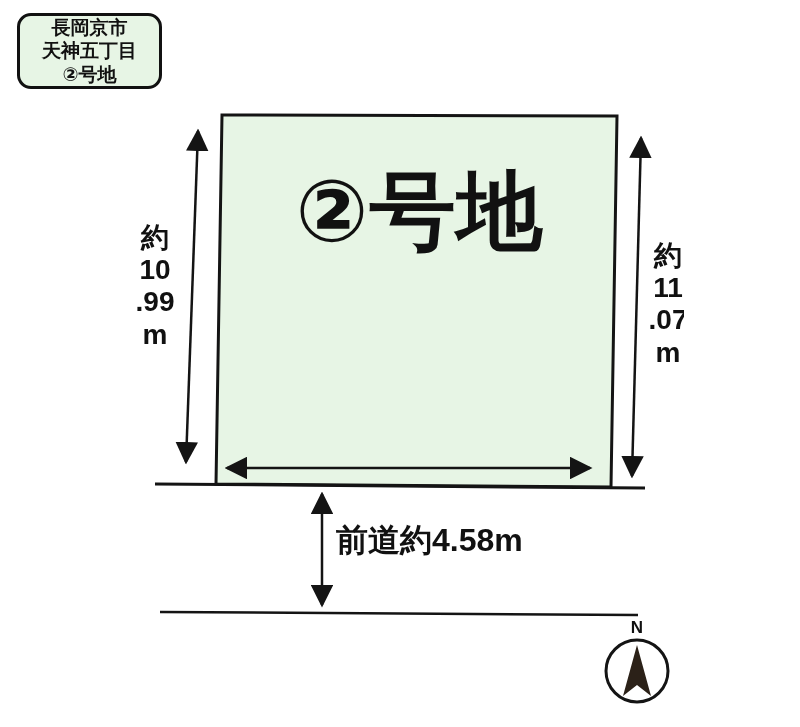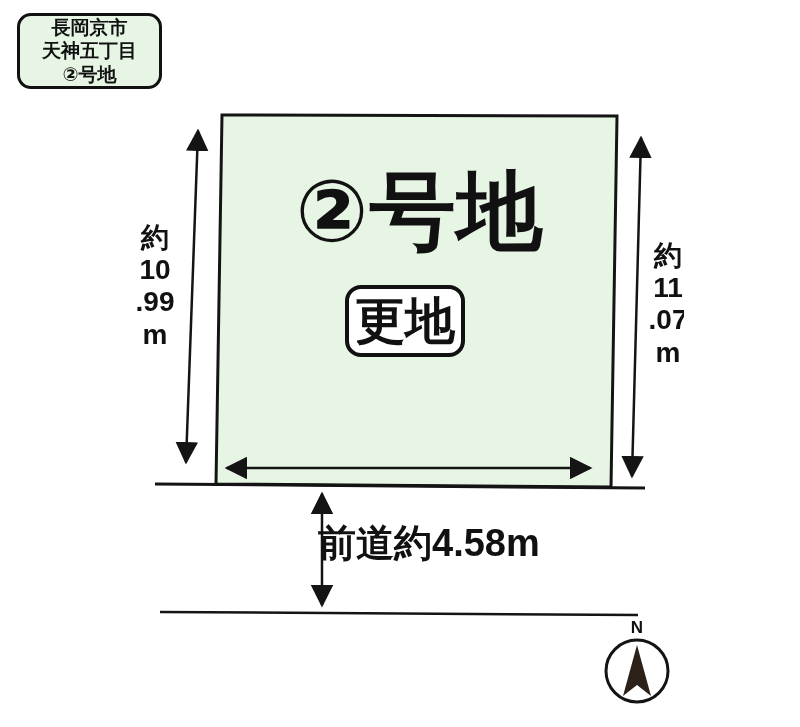--- a/index.html
+++ b/index.html
@@ -83,23 +83,23 @@
   }
   .dim-width {
     left: 268px;
     top: 416px;
     width: 298px;
     text-align: center;
     font-size: 37px;
     line-height: 1;
   }
   .road-label {
-    left: 318px;
+    left: 336px;
     top: 524px;
-    font-size: 38px;
+    font-size: 32px;
     line-height: 1;
   }
   .compass-n {
     left: 621px;
     top: 619px;
     width: 32px;
     text-align: center;
     font-size: 17px;
     line-height: 1;
   }
@@ -131,23 +131,20 @@
   </svg>
 
   <div class="txt location-label">
     <span>長岡京市
 天神五丁目
 ②号地</span>
   </div>
 
   <div class="txt plot-title">②号地</div>
 
-  <div class="txt status-badge">
-    <span>更地</span>
-  </div>
 
   <div class="txt dim-left">約
 10
 .99
 m</div>
 
   <div class="txt dim-right">約
 11
 .07
 m</div>

